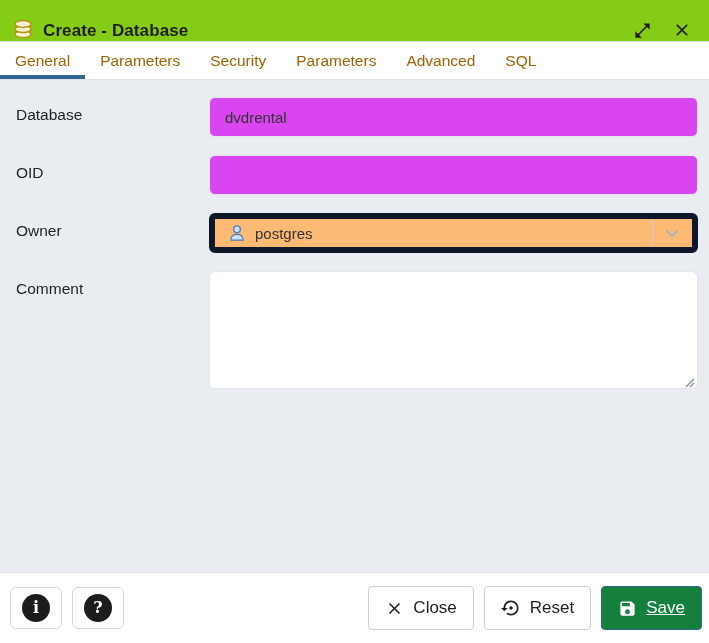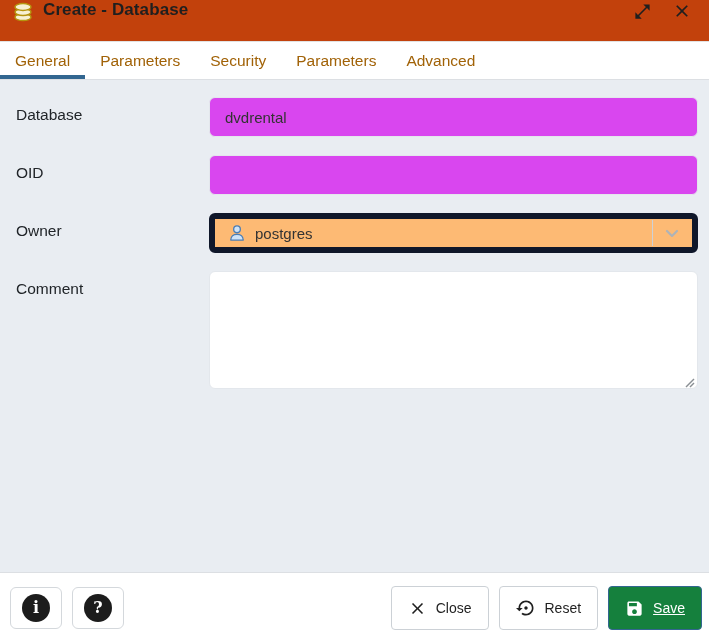--- a/index.html
+++ b/index.html
@@ -6,22 +6,22 @@
   html,body { width:709px; height:643px; }
   body {
     font-family:"Liberation Sans", sans-serif;
     background:#ffffff; color:#222;
     overflow:hidden;
   }
   .dialog { width:709px; height:643px; display:flex; flex-direction:column; background:#fff; }
 
   
   .header {
-    height:42px; flex:0 0 42px; background:#c2410c;
-    display:flex; align-items:flex-start; padding:0 16px 0 12px;
+    height:42px; flex:0 0 42px; background:#84cc16;
+    display:flex; align-items:flex-end; padding:0 16px 0 12px;
     border-bottom:1px solid #e2e2e2;
   }
   .header .db-icon { width:24px; height:24px; margin-right:7px; flex:0 0 auto; }
   .title { font-size:17px; font-weight:700; color:#1f1f1f; letter-spacing:.1px; }
   .header-actions { margin-left:auto; display:flex; align-items:center; gap:18px; }
   .hbtn { width:22px; height:22px; display:flex; align-items:center; justify-content:center; cursor:pointer; background:none; border:none; }
 
   
   .tabs {
     height:38px; flex:0 0 38px; background:#fff;
@@ -69,21 +69,21 @@
     display:flex; align-items:center; justify-content:center; cursor:pointer;
   }
   .circle-glyph {
     width:28px; height:28px; border-radius:50%; background:#1c1c1c; color:#fff;
     display:flex; align-items:center; justify-content:center;
     font-size:16px; font-weight:700; font-family:"DejaVu Serif", serif; line-height:1;
   }
   .footer-spacer { flex:1 1 auto; }
   .btn {
     height:44px; display:flex; align-items:center; gap:9px; padding:0 16px;
-    border-radius:4px; font-family:"Liberation Sans", sans-serif; font-size:14px; cursor:pointer;
+    border-radius:4px; font-family:"Liberation Sans", sans-serif; font-size:17px; cursor:pointer;
   }
   .btn.secondary { background:#fff; border:1px solid #ccd1d6; color:#1f1f1f; }
   .btn.primary { background:#15803d; border:1px solid #326690; color:#fff;text-decoration:underline; }
   .btn svg { flex:0 0 auto; }
 </style>
 </head>
 <body>
 
 <div class="dialog">
 
@@ -111,20 +111,21 @@
       </button>
     </span>
   </div>
 
   <div class="tabs">
     <div class="tab active">General</div>
     <div class="tab">Parameters</div>
     <div class="tab">Security</div>
     <div class="tab">Parameters</div>
     <div class="tab">Advanced</div>
+    <div class="tab">SQL</div>
   </div>
 
   <div class="body">
 
     <div class="form-row">
       <div class="form-label">Database</div>
       <div class="control">
         <input class="text-input" type="text" value="dvdrental" style="">
       </div>
     </div>

